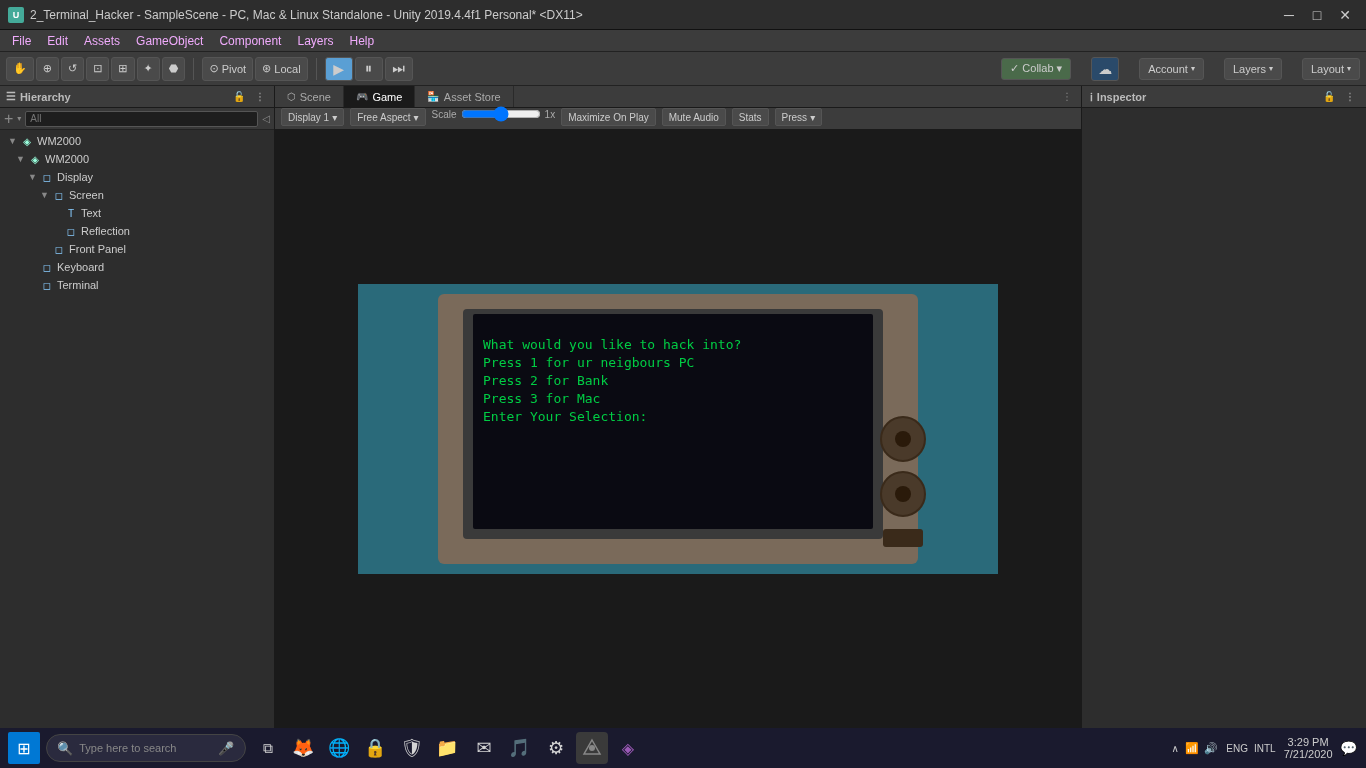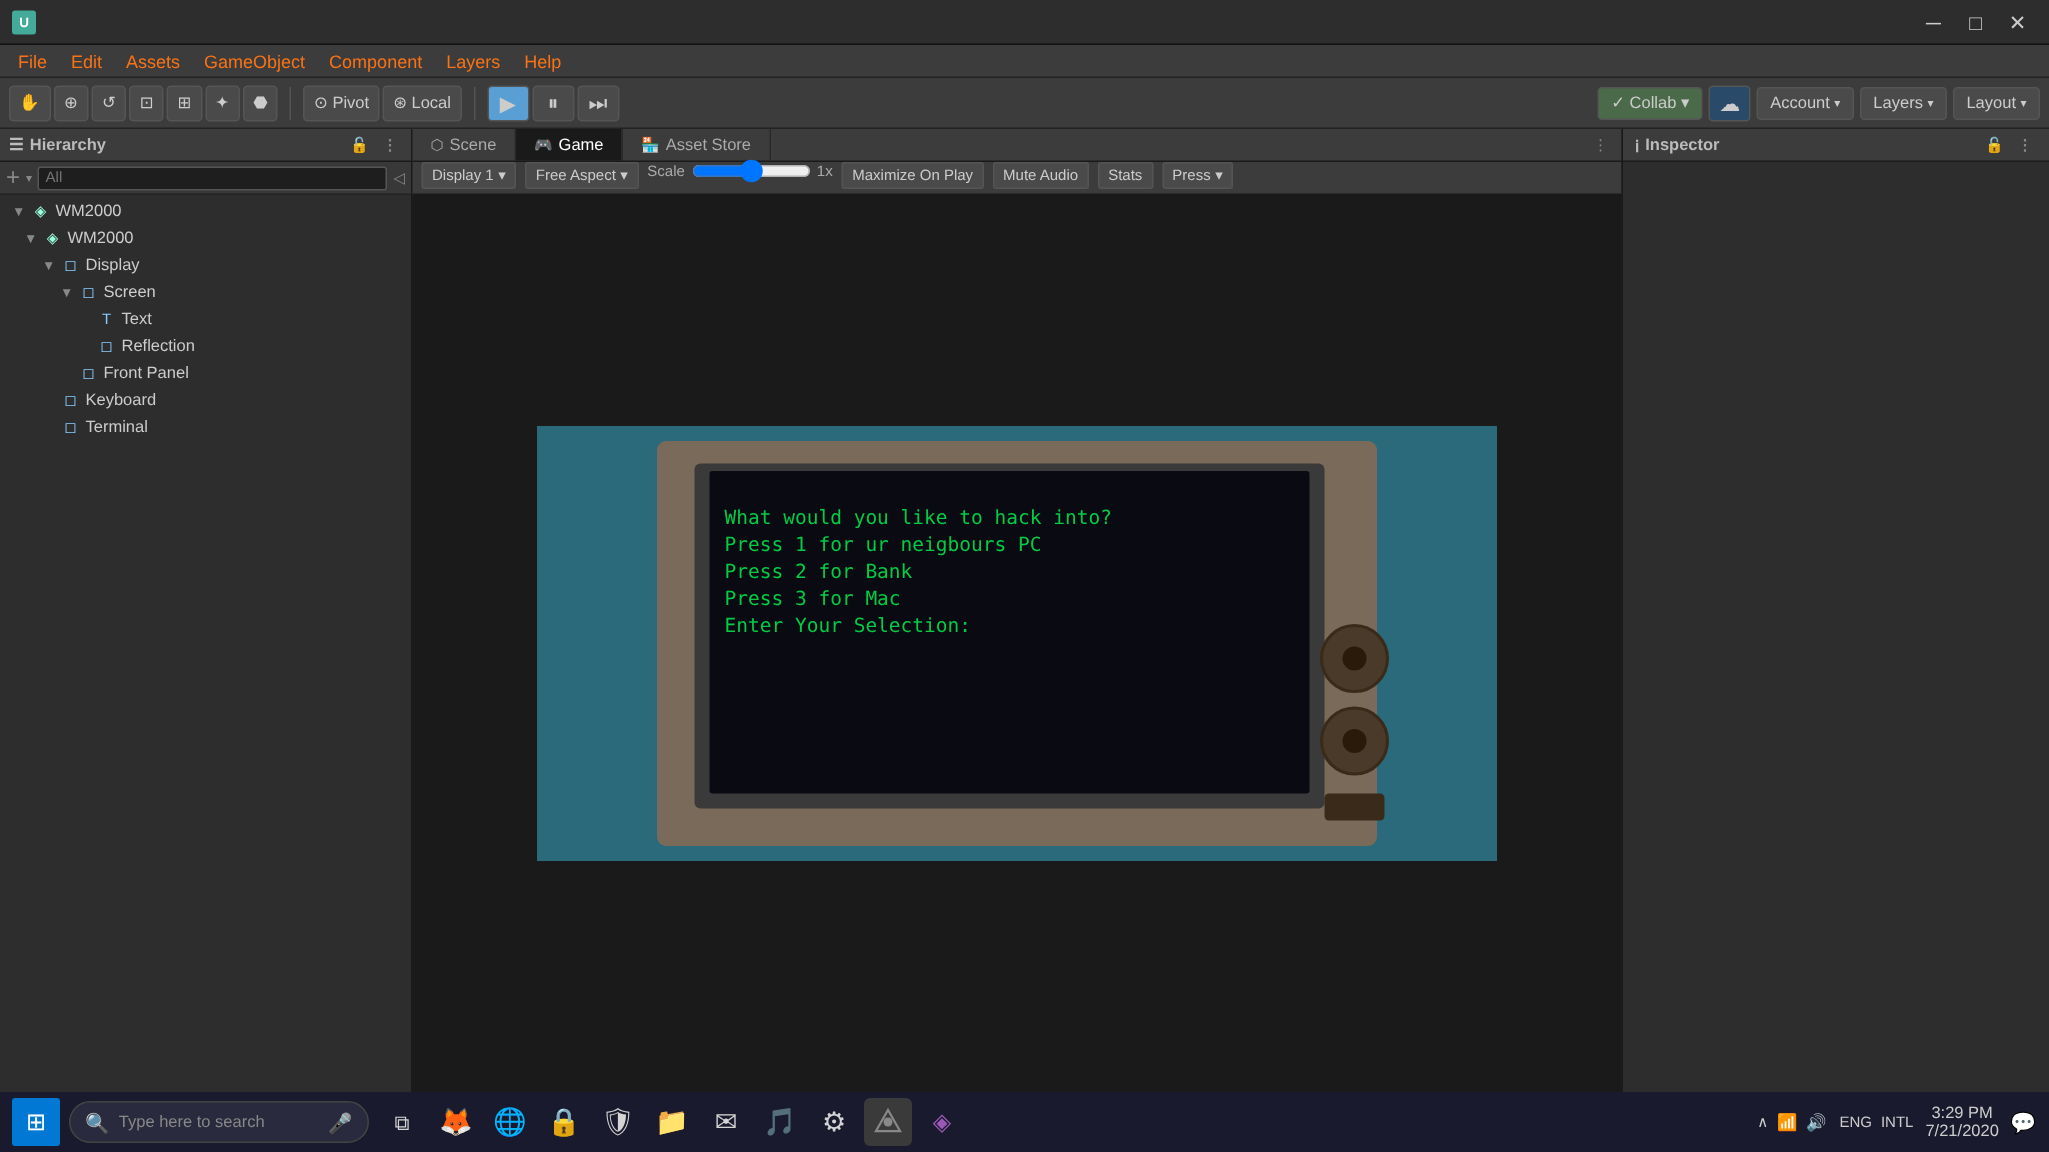--- a/index.html
+++ b/index.html
@@ -8,30 +8,30 @@
     
     .title-bar { height: 30px; background: #2d2d2d; display: flex; align-items: center; justify-content: space-between; padding: 0 8px; border-bottom: 1px solid #111; }
     .title-bar-left { display: flex; align-items: center; gap: 6px; }
     .title-bar-icon { width: 16px; height: 16px; background: #4a9; border-radius: 2px; display: flex; align-items: center; justify-content: center; font-size: 9px; color: white; font-weight: bold; }
     .title-bar-text { font-size: 12px; color: #ccc; }
     .title-bar-controls { display: flex; gap: 2px; }
     .title-bar-btn { width: 26px; height: 22px; background: transparent; border: none; color: #ccc; cursor: pointer; font-size: 14px; display: flex; align-items: center; justify-content: center; }
 
     
     .menu-bar { height: 22px; background: #3c3c3c; display: flex; align-items: center; padding: 0 4px; border-bottom: 1px solid #222; }
-    .menu-item { padding: 2px 8px; font-size: 12px; color: #f97316; cursor: pointer; height: 100%; display: flex; align-items: center; }
+    .menu-item { padding: 2px 8px; font-size: 12px; color: #f0abfc; cursor: pointer; height: 100%; display: flex; align-items: center; }
 
     
     .toolbar { height: 34px; background: #3c3c3c; display: flex; align-items: center; padding: 0 6px; border-bottom: 1px solid #222; gap: 4px; }
     .toolbar-group { display: flex; align-items: center; gap: 2px; }
     .toolbar-separator { width: 1px; height: 22px; background: #555; margin: 0 4px; }
     .toolbar-btn { height: 24px; padding: 0 6px; background: #4a4a4a; border: 1px solid #555; border-radius: 3px; color: #ccc; font-size: 11px; cursor: pointer; display: flex; align-items: center; gap: 3px; }
     .play-btn { background: #4a4a4a; border: 1px solid #555; width: 28px; height: 24px; border-radius: 3px; display: flex; align-items: center; justify-content: center; cursor: pointer; color: #ccc; font-size: 14px; }
     .play-btn.active { background: #5a9fd4; }
-    .toolbar-right { margin-left: auto; display: flex; align-items: center; gap: 4px; }
+    .toolbar-right { margin-left: auto; display: flex; align-items: center; gap: 20px; }
     .account-btn { height: 22px; padding: 0 8px; background: #4a4a4a; border: 1px solid #555; border-radius: 3px; color: #ccc; font-size: 11px; cursor: pointer; display: flex; align-items: center; gap: 3px; }
     .dropdown-arrow { font-size: 8px; }
 
     
     .main-area { display: flex; height: calc(768px - 30px - 22px - 34px - 40px); }
 
     
     .hierarchy-panel { width: 275px; min-width: 275px; background: #2d2d2d; border-right: 1px solid #1a1a1a; display: flex; flex-direction: column; }
     .panel-header { height: 22px; background: #3c3c3c; display: flex; align-items: center; padding: 0 6px; border-bottom: 1px solid #1a1a1a; font-size: 11px; font-weight: bold; color: #bbb; gap: 4px; }
     .hierarchy-toolbar { height: 22px; background: #383838; display: flex; align-items: center; padding: 0 4px; gap: 4px; border-bottom: 1px solid #222; }
@@ -97,20 +97,21 @@
     .cloud-btn { background: #2a4a6a; width: 28px; }
 
     .bottom-panel-tools { display: flex; align-items: center; gap: 4px; margin-left: auto; }
   </style>
 </head>
 <body>
 
 <div class="title-bar">
   <div class="title-bar-left">
     <div class="title-bar-icon">U</div>
+    <span class="title-bar-text">2_Terminal_Hacker - SampleScene - PC, Mac &amp; Linux Standalone - Unity 2019.4.4f1 Personal* &lt;DX11&gt;</span>
   </div>
   <div class="title-bar-controls">
     <button class="title-bar-btn">─</button>
     <button class="title-bar-btn">□</button>
     <button class="title-bar-btn close">✕</button>
   </div>
 </div>
 
 <div class="menu-bar">
   <span class="menu-item">File</span>

